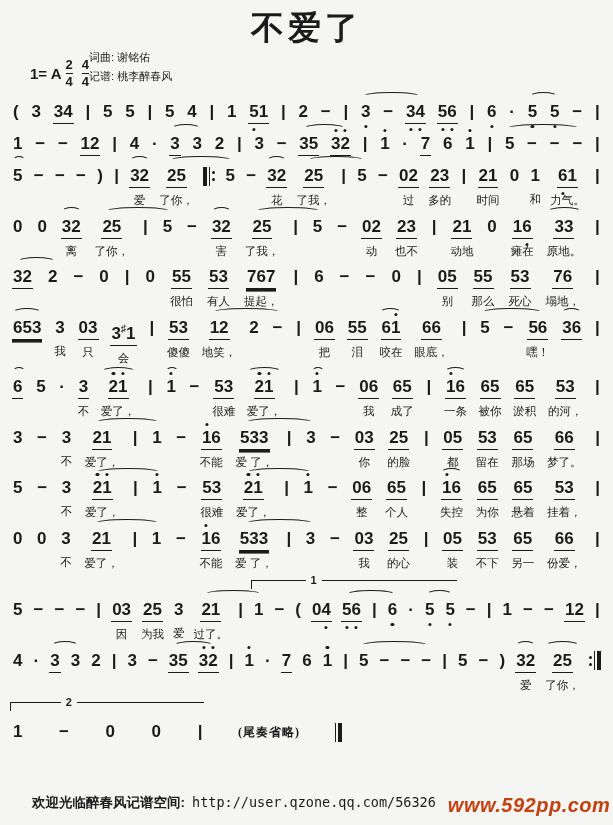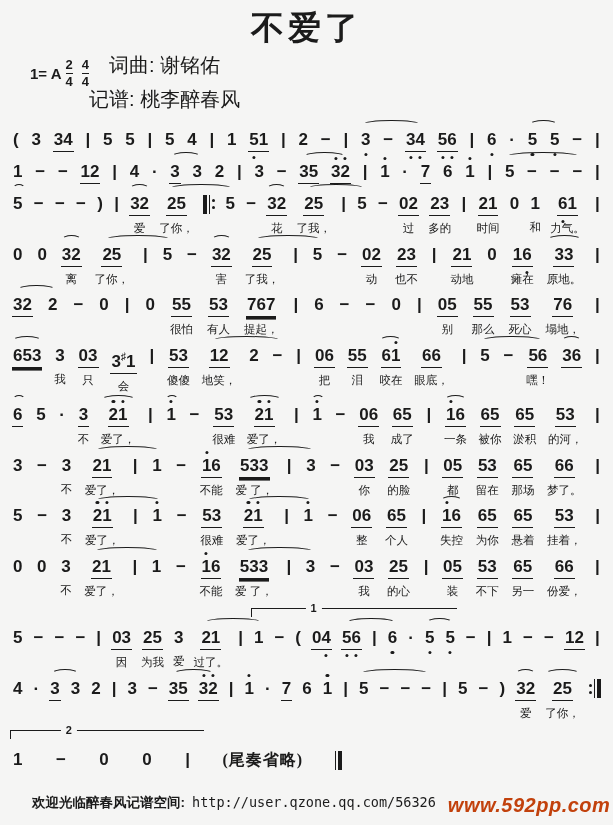--- a/index.html
+++ b/index.html
@@ -6,21 +6,21 @@
 *{box-sizing:border-box}
 body{width:613px;height:825px;margin:0;background:var(--bg);color:var(--ink);
   font-family:"Liberation Sans",sans-serif;overflow:hidden;position:relative}
 .hdr{padding-top:10px}
 .title{text-align:center;font-size:33px;font-weight:900;letter-spacing:4px;line-height:1.1;margin:0}
 .meta{display:flex;align-items:flex-start;padding:2px 28px 0 30px}
 .key{flex:0 0 auto;display:flex;align-items:center;gap:4px;font-size:15px;font-weight:700;margin-top:10px}
 .frac{display:inline-flex;flex-direction:column;align-items:center;line-height:1;font-size:13px;font-weight:700}
 .frac .den{border-top:1.6px solid var(--ink);padding-top:1.5px;margin-top:1.5px}
 .perf{flex:1;text-align:center;font-size:15.5px;margin-top:5px;padding-left:36px}
-.credits{flex:0 0 auto;font-size:20px;line-height:1.7;text-align:center}
+.credits{flex:0 0 auto;font-size:11px;line-height:1.7;text-align:left}
 #score{padding:4px 12px 0 12px}
 .mline{position:relative;margin-bottom:8px}
 .nrow{display:flex;justify-content:space-between;align-items:flex-start;margin-top:9px}
 .tok{display:flex;flex-direction:column;align-items:center;font-size:17px;font-weight:700;line-height:22px}
 .note{display:inline-block;white-space:nowrap;padding:0 1px}
 .note.u1{border-bottom:1.6px solid var(--ink)}
 .note.u2{border-bottom:1.6px solid var(--ink);box-shadow:0 2.6px 0 0 var(--ink)}
 .ch{position:relative;display:inline-block}
 .ch.sh{font-size:10.5px;vertical-align:7px}
 .dotlo{position:absolute;top:100%;left:50%;transform:translateX(-50%);margin-top:2px;
@@ -31,21 +31,21 @@
 .lyr{font-size:11.5px;font-weight:400;line-height:1;margin-top:7px;white-space:nowrap}
 .rep{display:inline-flex;align-items:center;gap:2px;height:20px;margin-top:1px}
 .bthick{width:3.6px;height:19px;background:var(--ink)}
 .bthin{width:1.6px;height:19px;background:var(--ink)}
 .rdots{display:flex;flex-direction:column;justify-content:center;gap:4px}
 .rdot{width:3px;height:3px;border-radius:50%;background:var(--ink)}
 .arc{position:absolute;height:8px;border:1.4px solid transparent;border-top:1.4px solid var(--ink);border-radius:50%}
 .volta{position:absolute;border-top:1.6px solid var(--ink);border-left:1.6px solid var(--ink);height:9px}
 .vl{position:absolute;top:-7px;left:30%;transform:translateX(-50%);background:var(--bg);
   padding:0 5px;font-size:11px;font-weight:700;line-height:12px}
-.smtext{font-size:16px;font-weight:600;font-family:"Liberation Serif",serif;letter-spacing:1px;line-height:22px}
+.smtext{font-size:12px;font-weight:600;font-family:"Liberation Serif",serif;letter-spacing:1px;line-height:22px}
 .ftr{position:absolute;left:32px;right:14px;bottom:8px;display:flex;align-items:flex-start;white-space:nowrap}
 .fwelcome{font-size:13.5px;font-weight:600}
 .furl{font-size:13.5px;font-family:"DejaVu Sans Mono",monospace;margin-left:7px}
 .fsite{font-size:20px;font-weight:700;font-style:italic;margin-left:12px;letter-spacing:.5px;color:#c2410c}
 </style>
 </head>
 <body>
 
 <div class="hdr">
   <h1 class="title">不爱了</h1>

